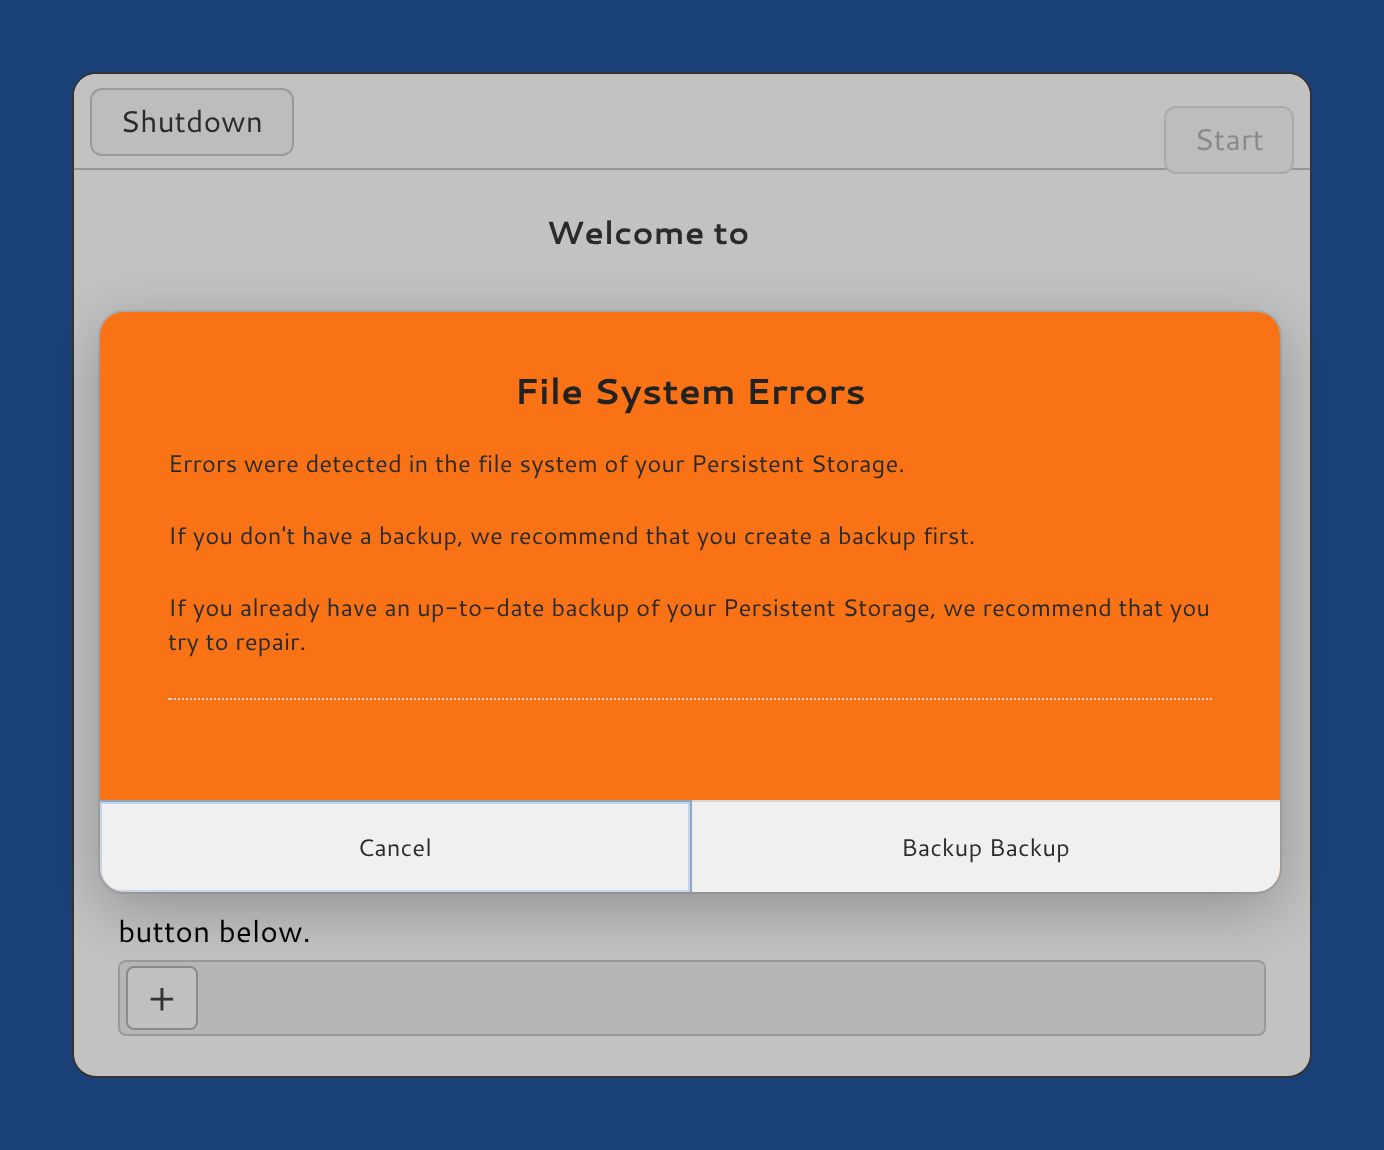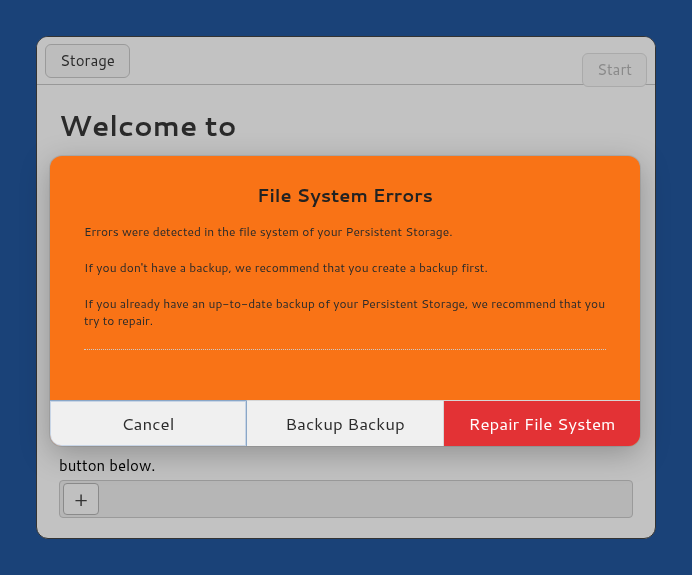--- a/index.html
+++ b/index.html
@@ -51,23 +51,24 @@
       color: #8a8a8a;
       border-color: #aaa;
       margin-top: 18px;
     }
     .main-area {
       padding: 18px 22px;
       height: calc(100% - 48px);
       position: relative;
     }
     .welcome-title {
-      font-size: 28px;
+      font-size: 16px;
       font-weight: 700;
       color: #2a2a2a;
+      text-align: center;
       margin-top: 2px;
       width: 530px;
     }
     .hint-text {
       position: absolute;
       left: 22px;
       right: 22px;
       top: 370px;
       font-size: 15px;
       color: #000000;
@@ -136,21 +137,21 @@
     .modal-buttons {
       display: flex;
       border-top: 1px solid #d6d6d6;
       height: 46px;
     }
     .m-btn {
       flex: 1;
       display: flex;
       align-items: center;
       justify-content: center;
-      font-size: 17px;
+      font-size: 12px;
       border-right: 1px solid #d6d6d6;
       background: #f0f0f0;
       color: #2b2b2b;
       cursor: default;
     }
     .m-btn.cancel {
       background: #f0f0f0;
       border: 1px solid #8aa7c7;
       border-top: 1px solid #8aa7c7;
       margin: -1px 0 -1px -1px;
@@ -166,21 +167,21 @@
     }
     .m-btn:last-child {
       border-right: none;
     }
   </style>
 </head>
 <body>
 
 <div class="window">
   <div class="titlebar">
-    <div class="tb-button">Storage</div>
+    <div class="tb-button">Shutdown</div>
     <div class="tb-button disabled">Start</div>
   </div>
   <div class="main-area">
     <div class="welcome-title">Welcome to</div>
     <div class="hint-text">button below.</div>
     <div class="add-row">
       <div class="plus-btn">
         <span>+</span>
       </div>
     </div>
@@ -191,15 +192,14 @@
   <div class="modal-content">
     <div class="modal-title">File System Errors</div>
     <div class="modal-text">Errors were detected in the file system of your Persistent Storage.</div>
     <div class="modal-text">If you don't have a backup, we recommend that you create a backup first.</div>
     <div class="modal-text">If you already have an up-to-date backup of your Persistent Storage, we recommend that you try to repair.</div>
     <div class="dotted-sep"></div>
   </div>
   <div class="modal-buttons">
     <div class="m-btn cancel">Cancel</div>
     <div class="m-btn">Backup Backup</div>
-    <div class="m-btn primary">Repair File System</div>
   </div>
 </div>
 
 </body></html>

